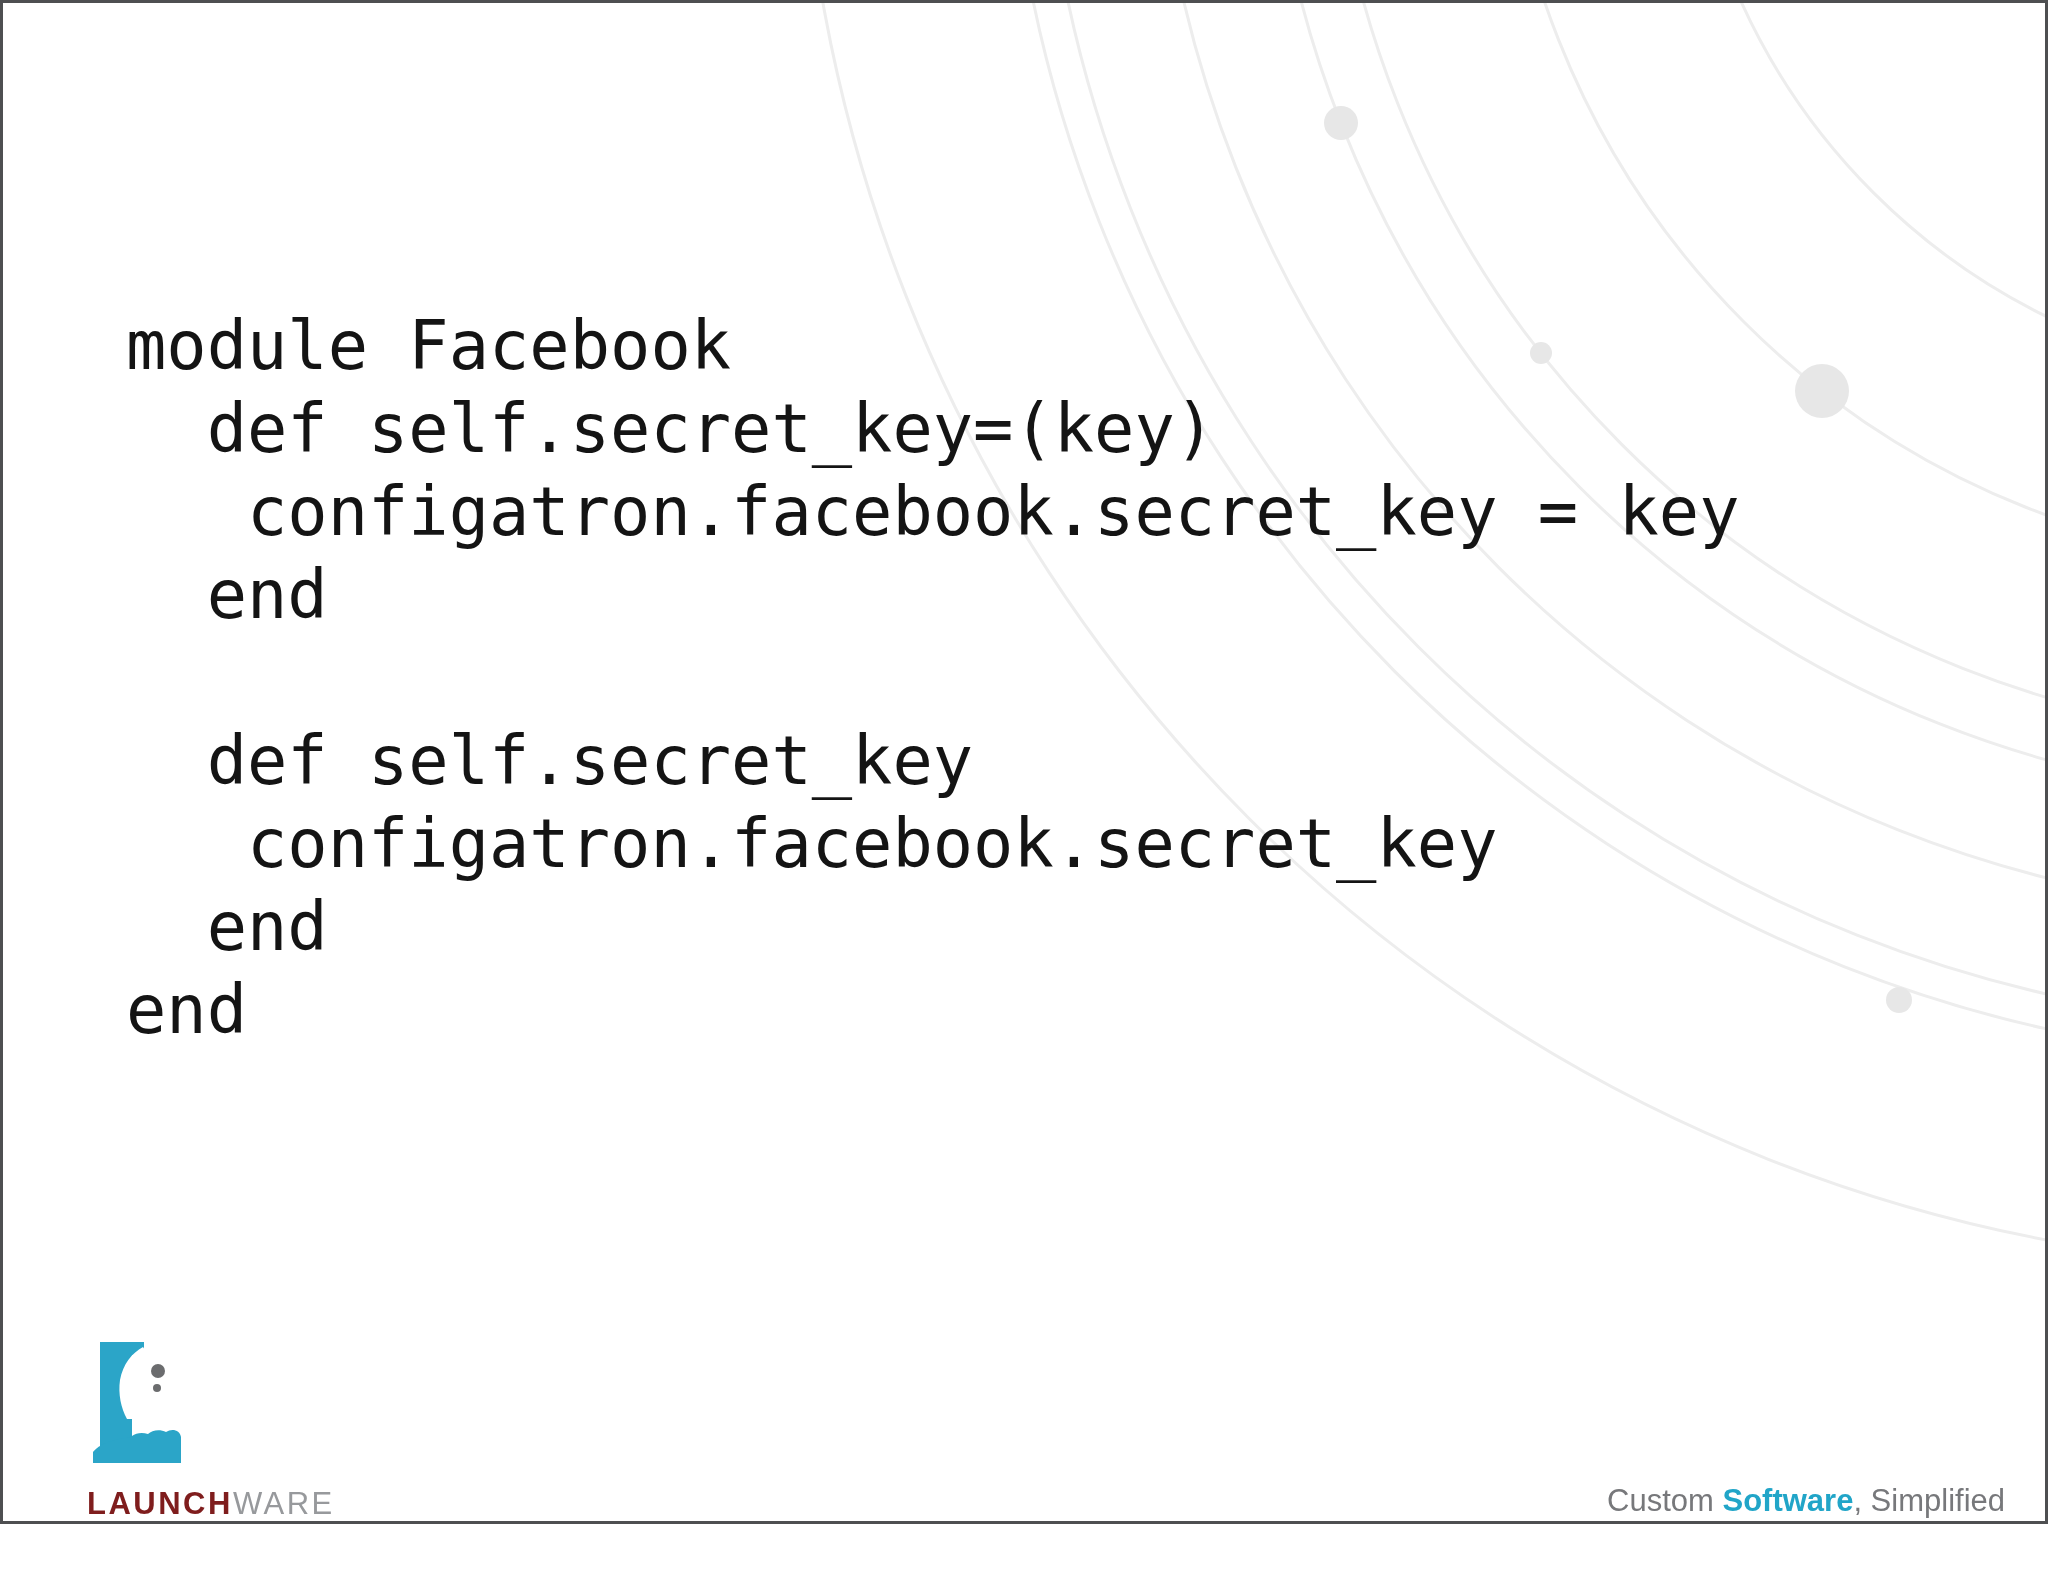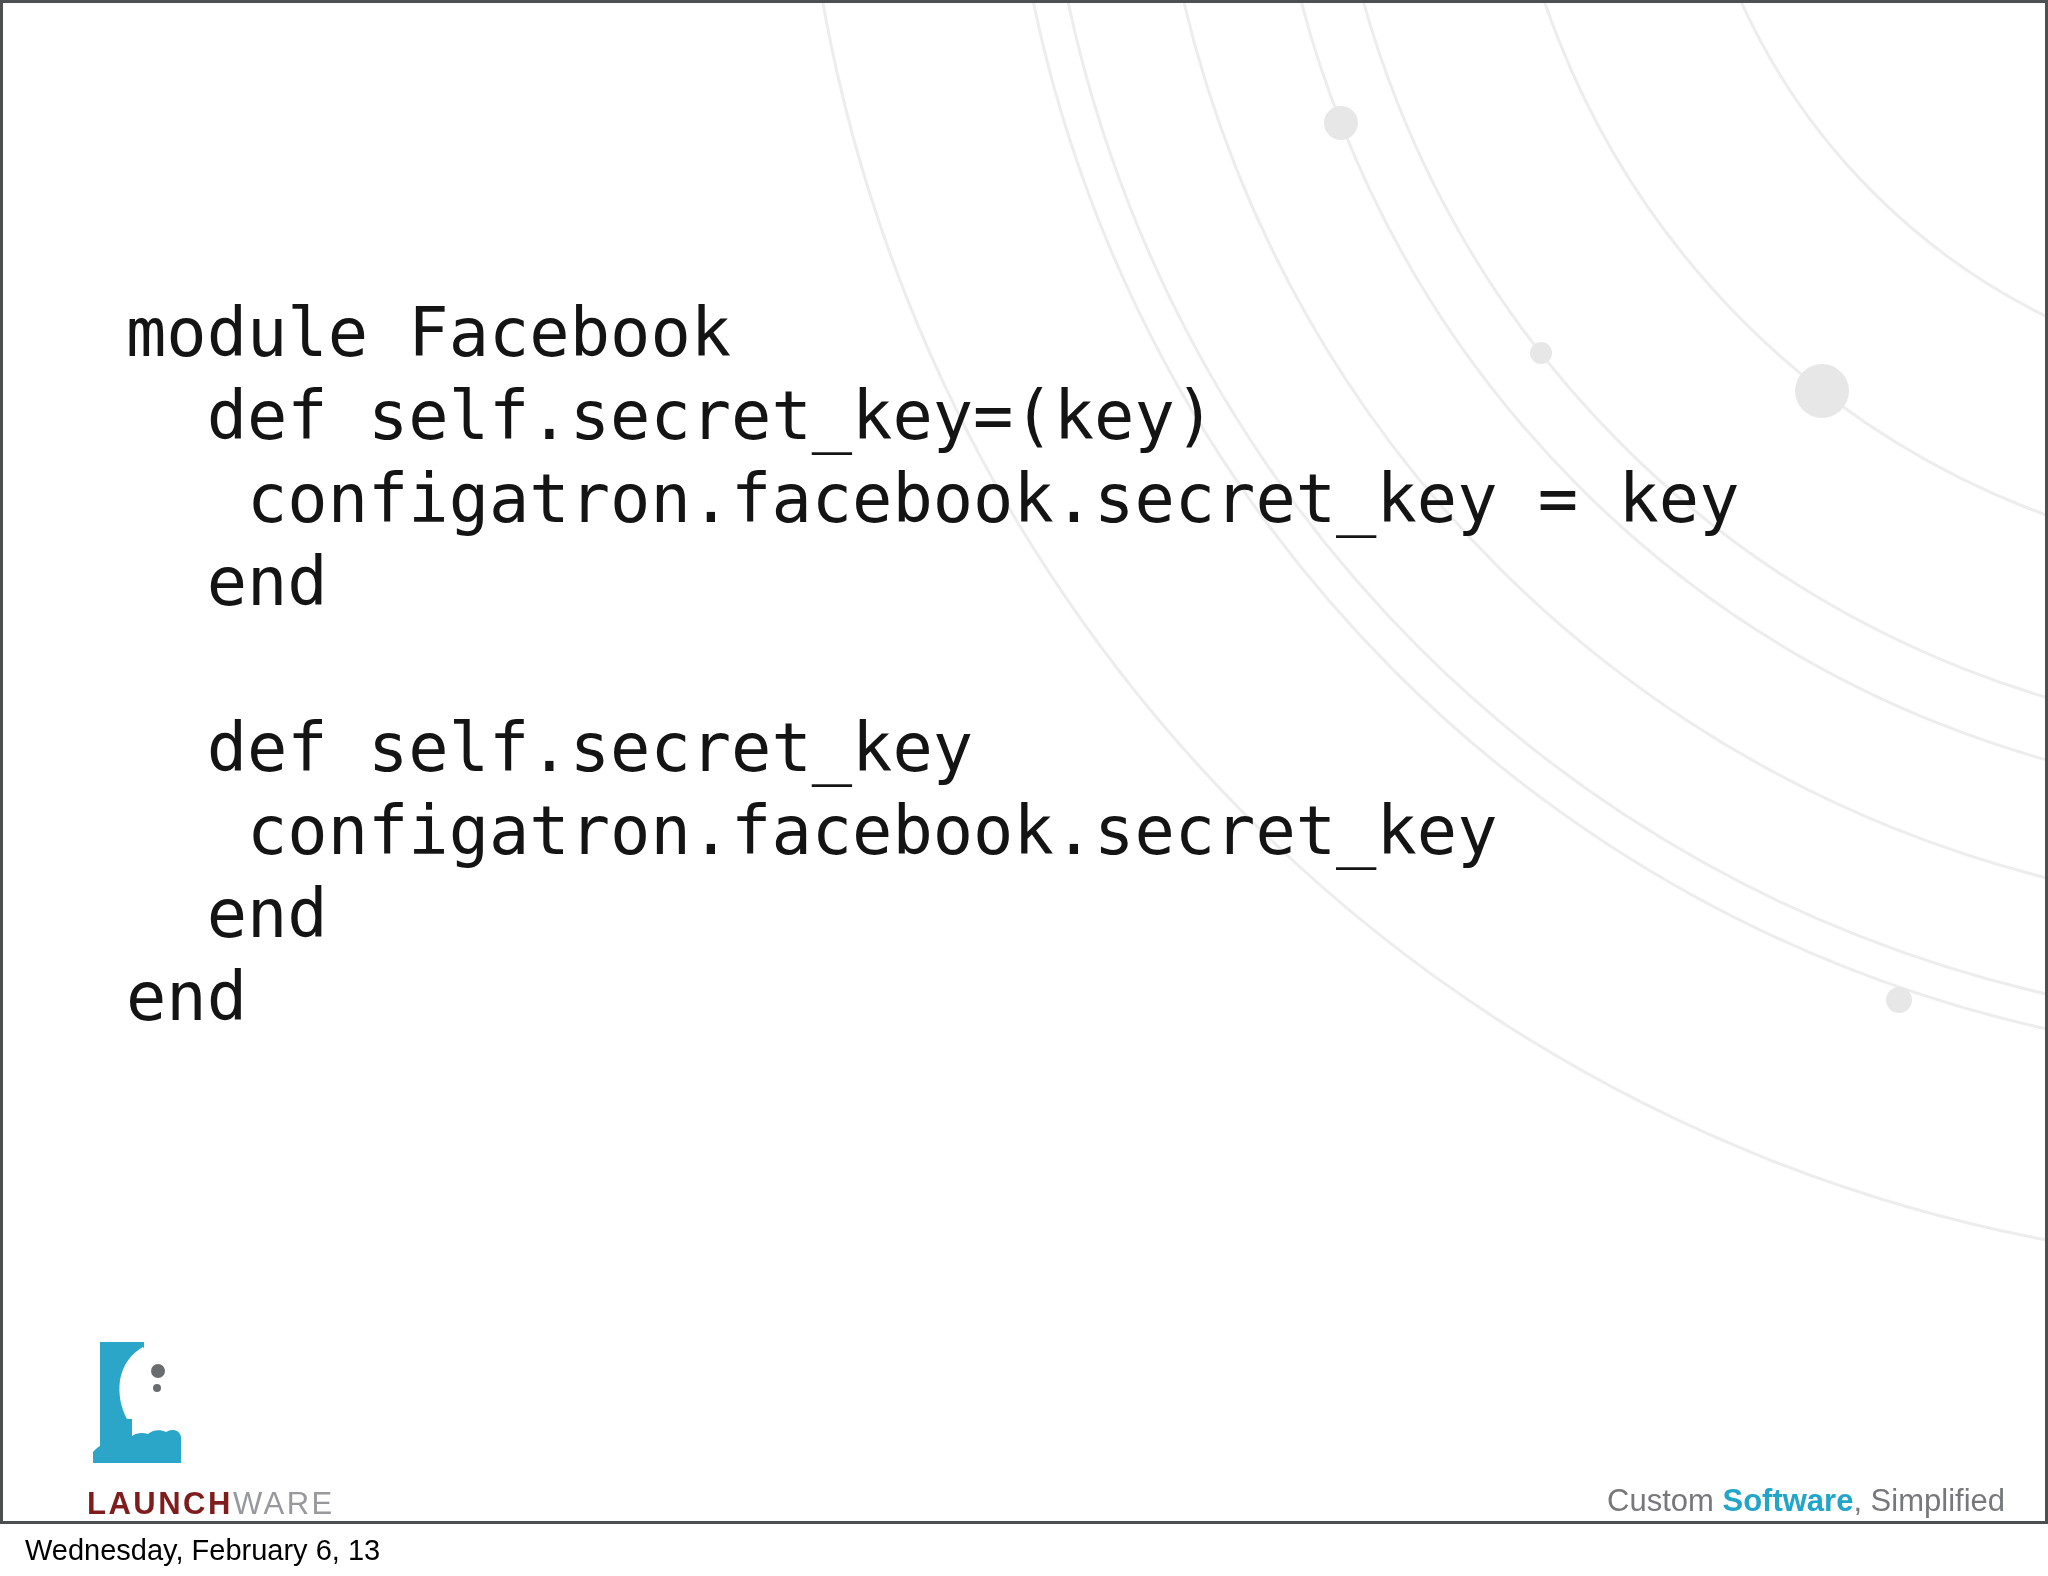--- a/index.html
+++ b/index.html
@@ -14,21 +14,21 @@
   .slide{
     position:absolute;left:0;top:0;
     width:2042px;height:1518px;
     border:3px solid #4e4f51;
     background:#ffffff;
     overflow:hidden;
   }
   .orbits{position:absolute;left:0;top:0;width:2042px;height:1518px;}
   
   .code{
-    position:absolute;left:123px;top:289px;margin:0;
+    position:absolute;left:123px;top:302px;margin:0;
     font-family:"DejaVu Sans Mono", monospace;
     font-size:67px;line-height:83px;
     color:#141414;
     white-space:pre;
     letter-spacing:0;
   }
   
   .logo{position:absolute;left:84px;top:1339px;width:260px;height:176px;}
   .logo-mark{display:block;width:100px;height:130px;}
   .wordmark{
@@ -110,17 +110,14 @@
         <span class="bold">LAUNCH</span><span class="light">WARE</span>
       </div>
     </div>
 
     <div class="tagline">
       <span>Custom </span><span class="accent">Software</span><span>, Simplified</span>
     </div>
 
   </div>
 
-  <div class="date-strip">
-    <div class="date-text">Wednesday, February 6, 13</div>
-  </div>
 
 </div>
 
 </body></html>

